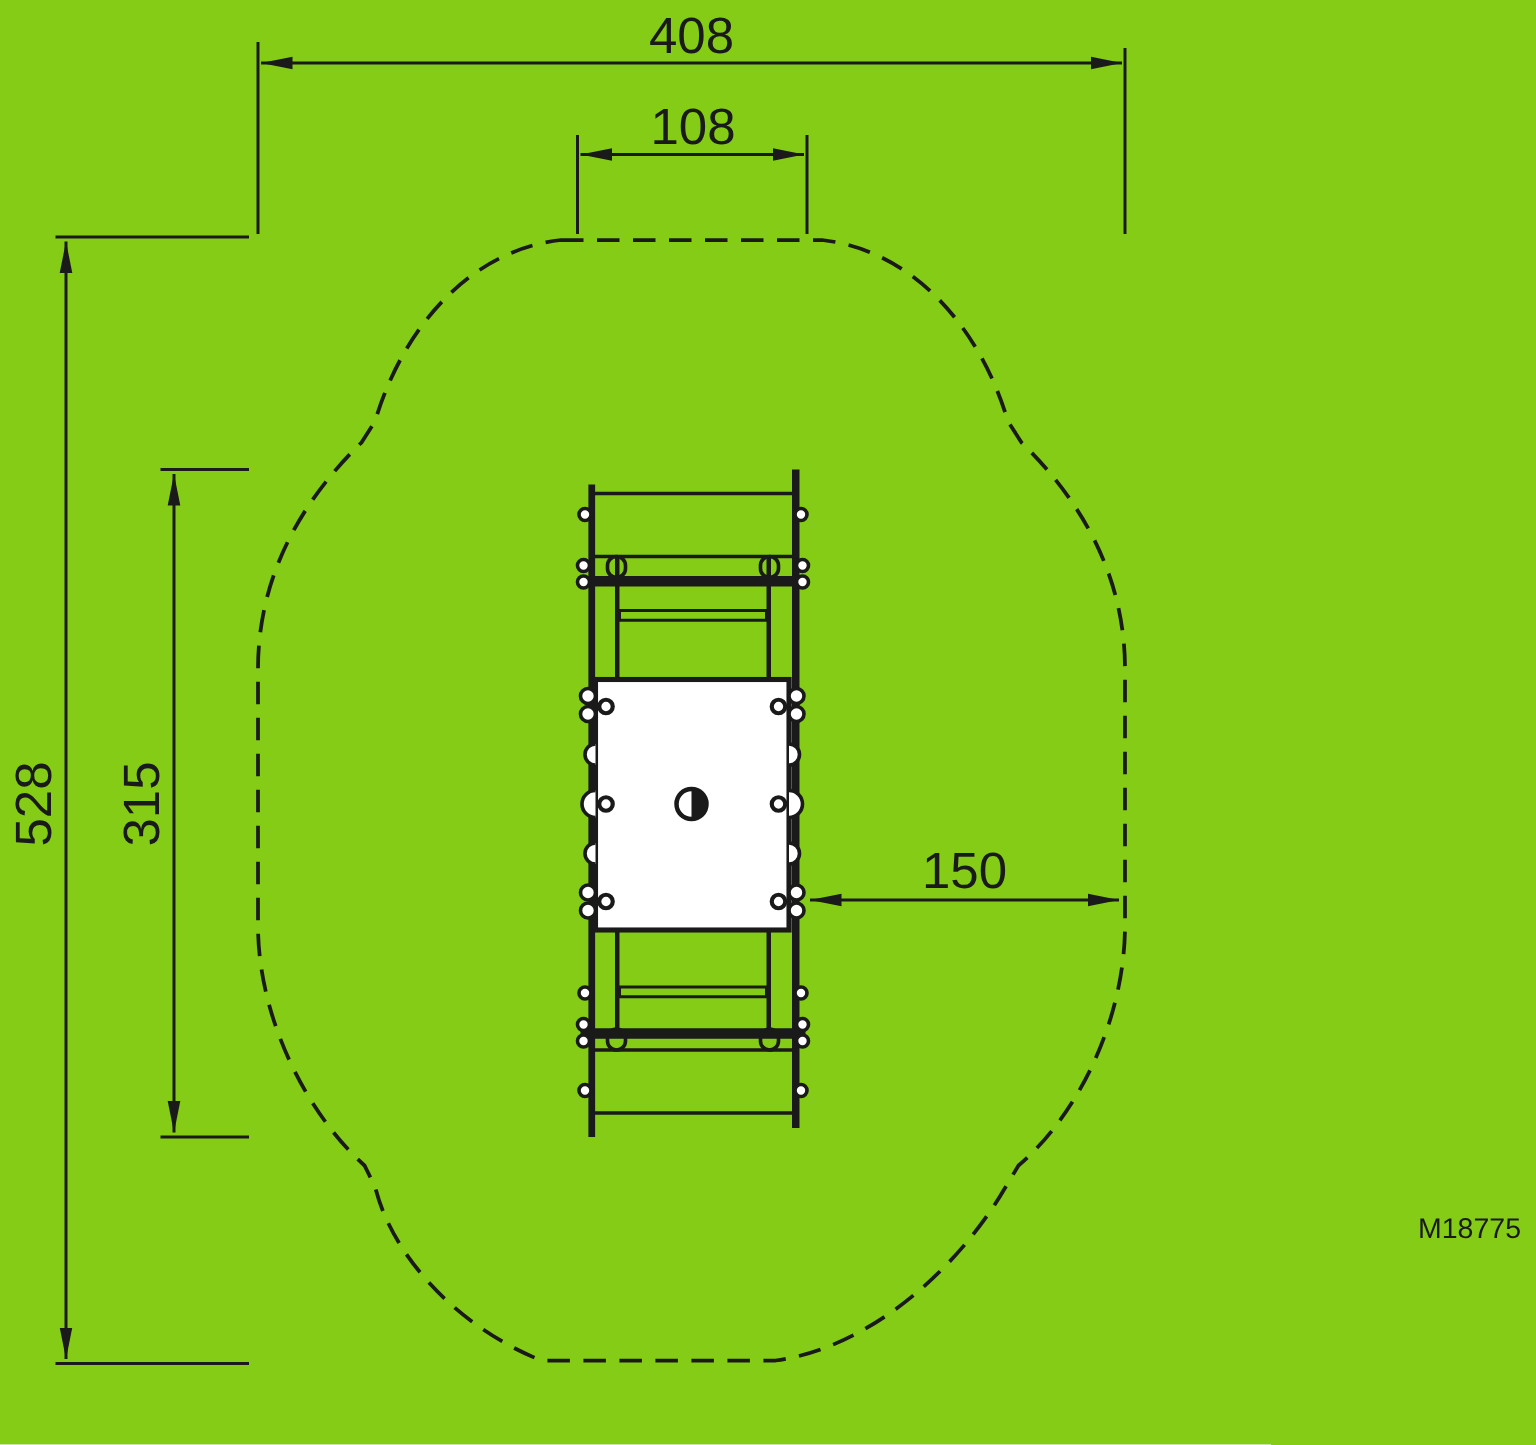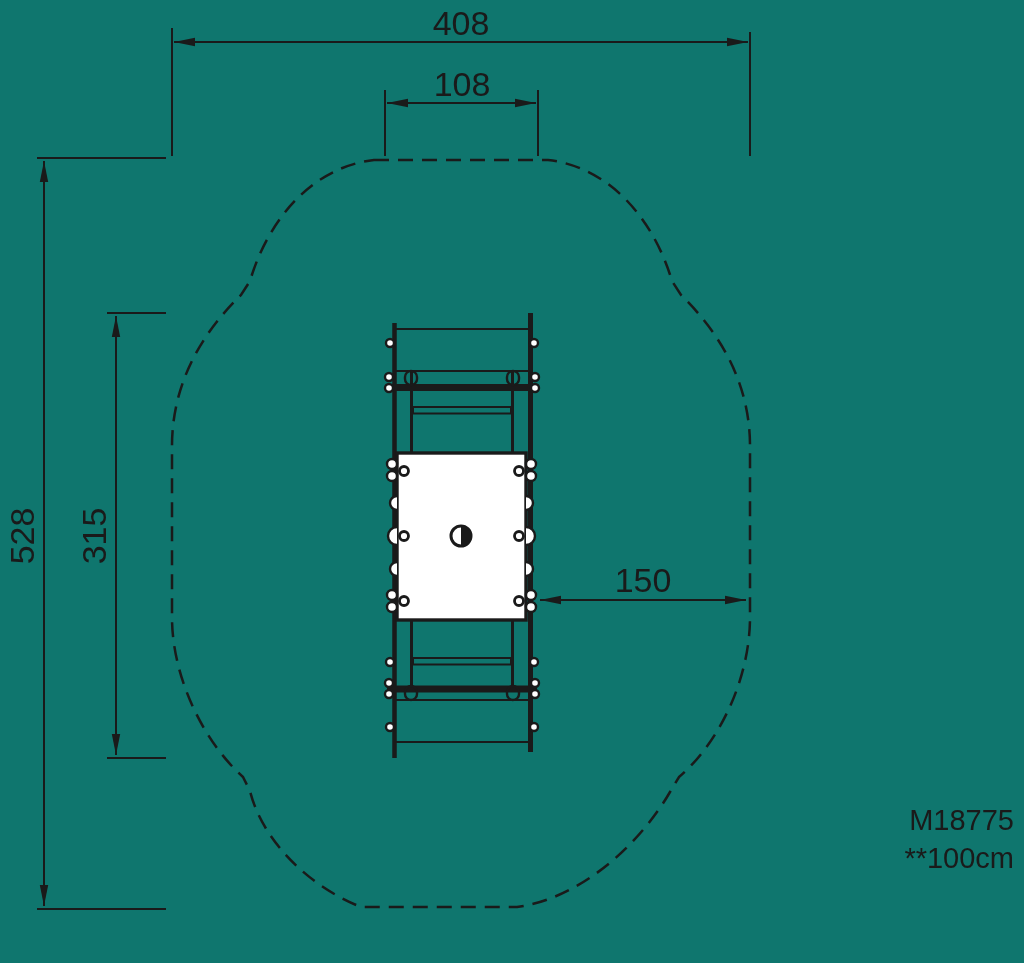--- a/index.html
+++ b/index.html
@@ -4,36 +4,36 @@
 <style>
   html, body {
     margin: 0;
     padding: 0;
     background: #ffffff;
   }
   .canvas {
     position: relative;
     width: 1024px;
     height: 963px;
-    background: #0f766e;
+    background: #84cc16;
     overflow: hidden;
     font-family: "Liberation Sans", sans-serif;
   }
   svg { position: absolute; left: 0; top: 0; }
   .dim-label {
     font-family: "Liberation Sans", sans-serif;
     font-size: 34px;
     fill: #1a1a1a;
   }
   .legend {
     position: absolute;
     right: 10px;
     top: 801px;
     text-align: right;
-    font-size: 29px;
+    font-size: 19px;
     line-height: 38px;
     color: #1a1a1a;
     white-space: nowrap;
   }
 </style>
 </head>
 <body>
 
 <div class="canvas">
   <svg width="1024" height="963" viewBox="0 0 1024 963">
@@ -167,15 +167,14 @@
         <circle cx="535" cy="683" r="4"></circle>
           <circle cx="535" cy="694" r="4"></circle>
         <circle cx="390" cy="727" r="4"></circle>
           <circle cx="534" cy="727" r="4"></circle>
       </g>
     </g>
   </svg>
 
   <div class="legend">
     <div>M18775</div>
-    <div>**100cm</div>
   </div>
 </div>
 
 </body></html>

